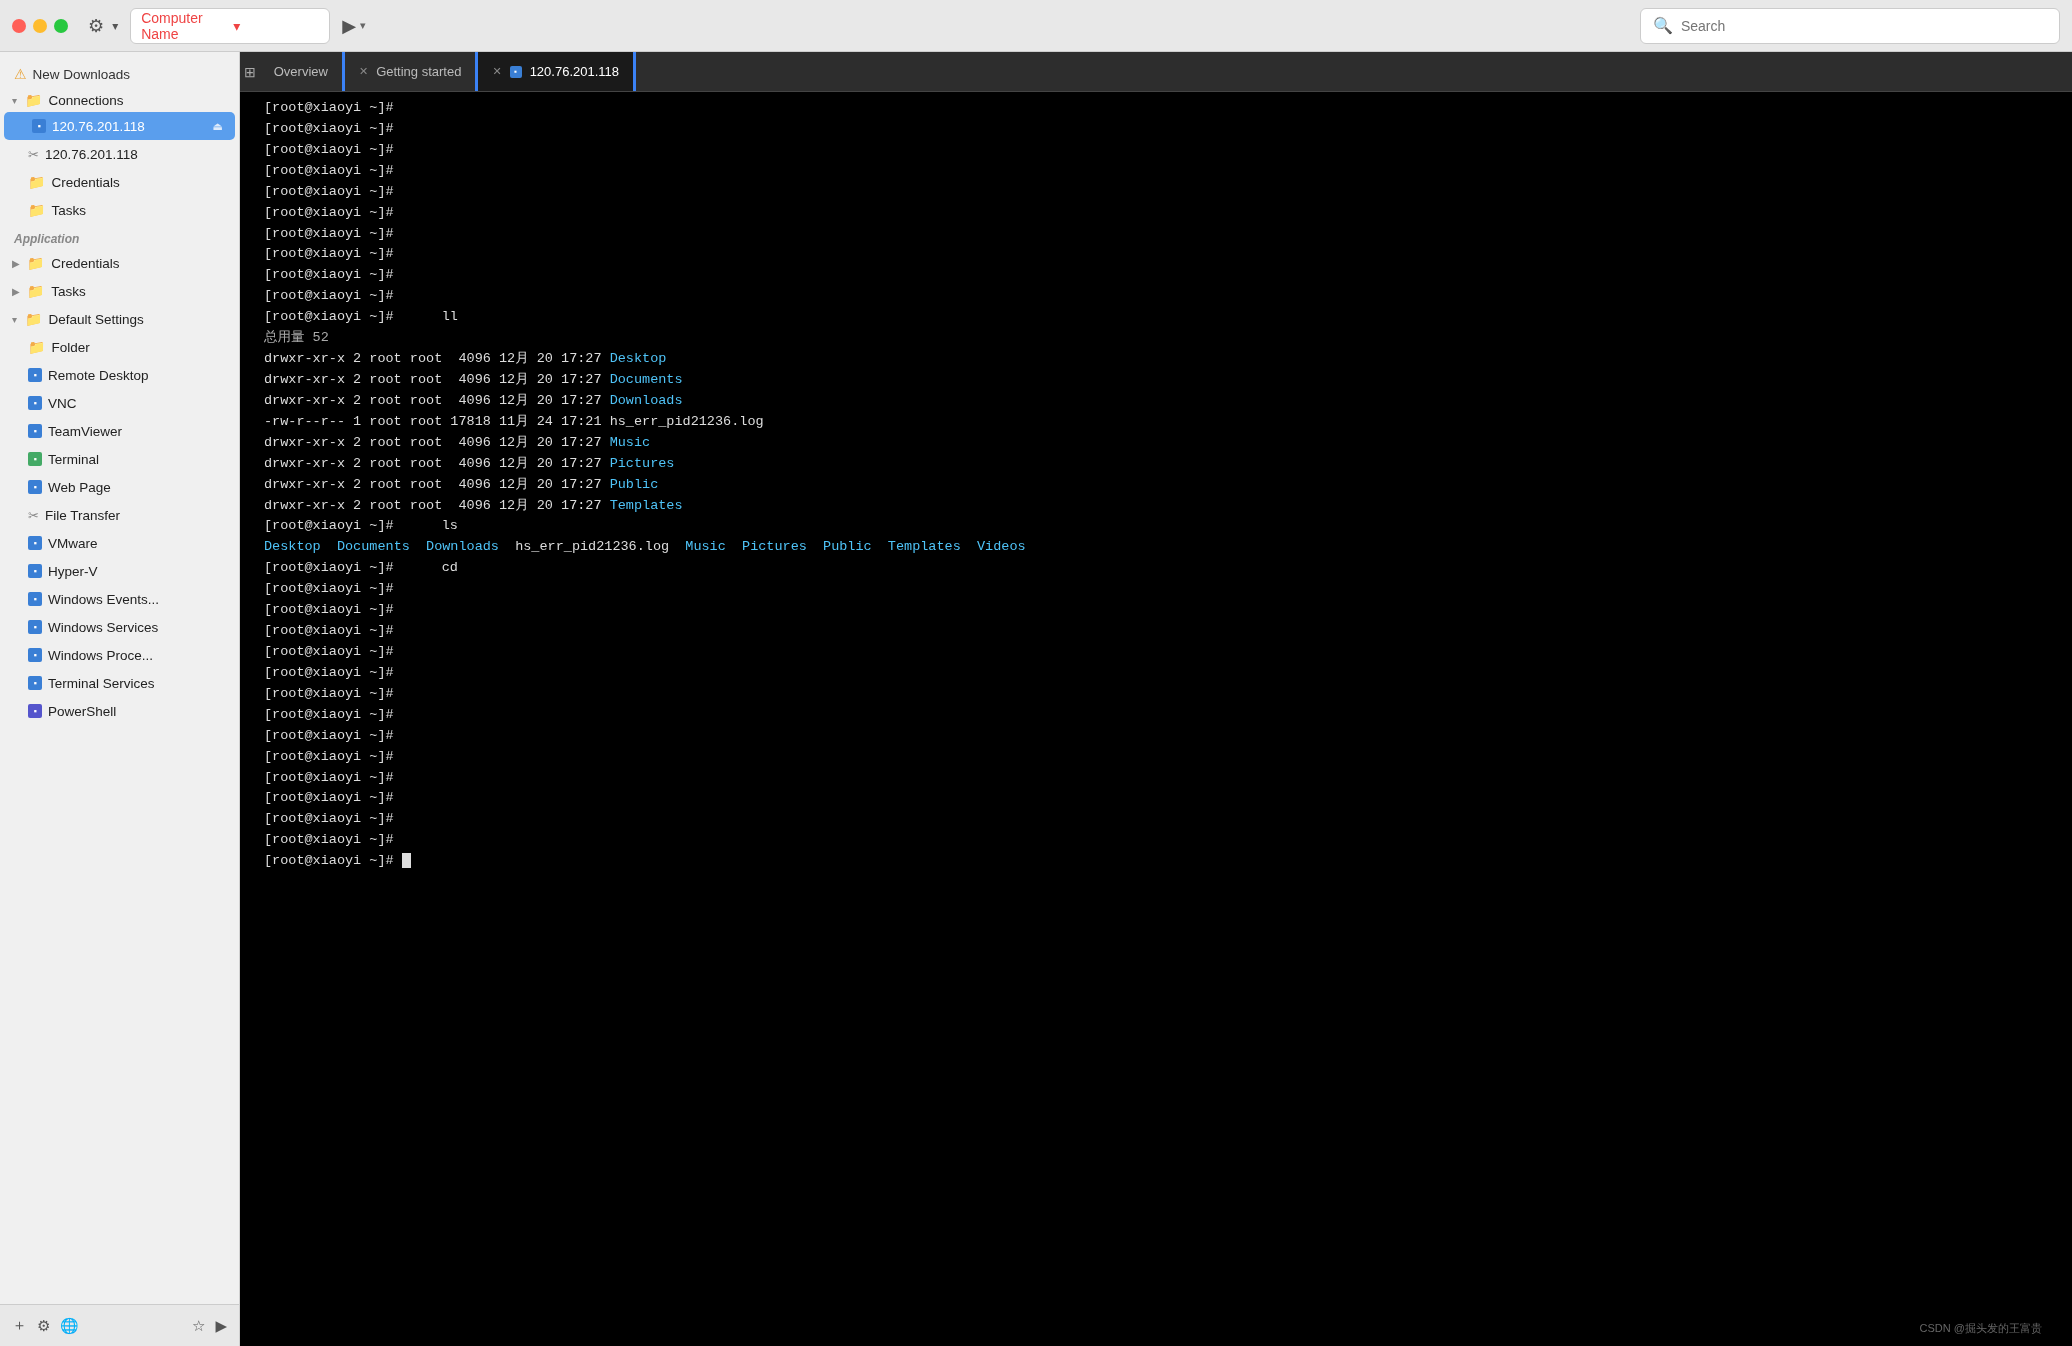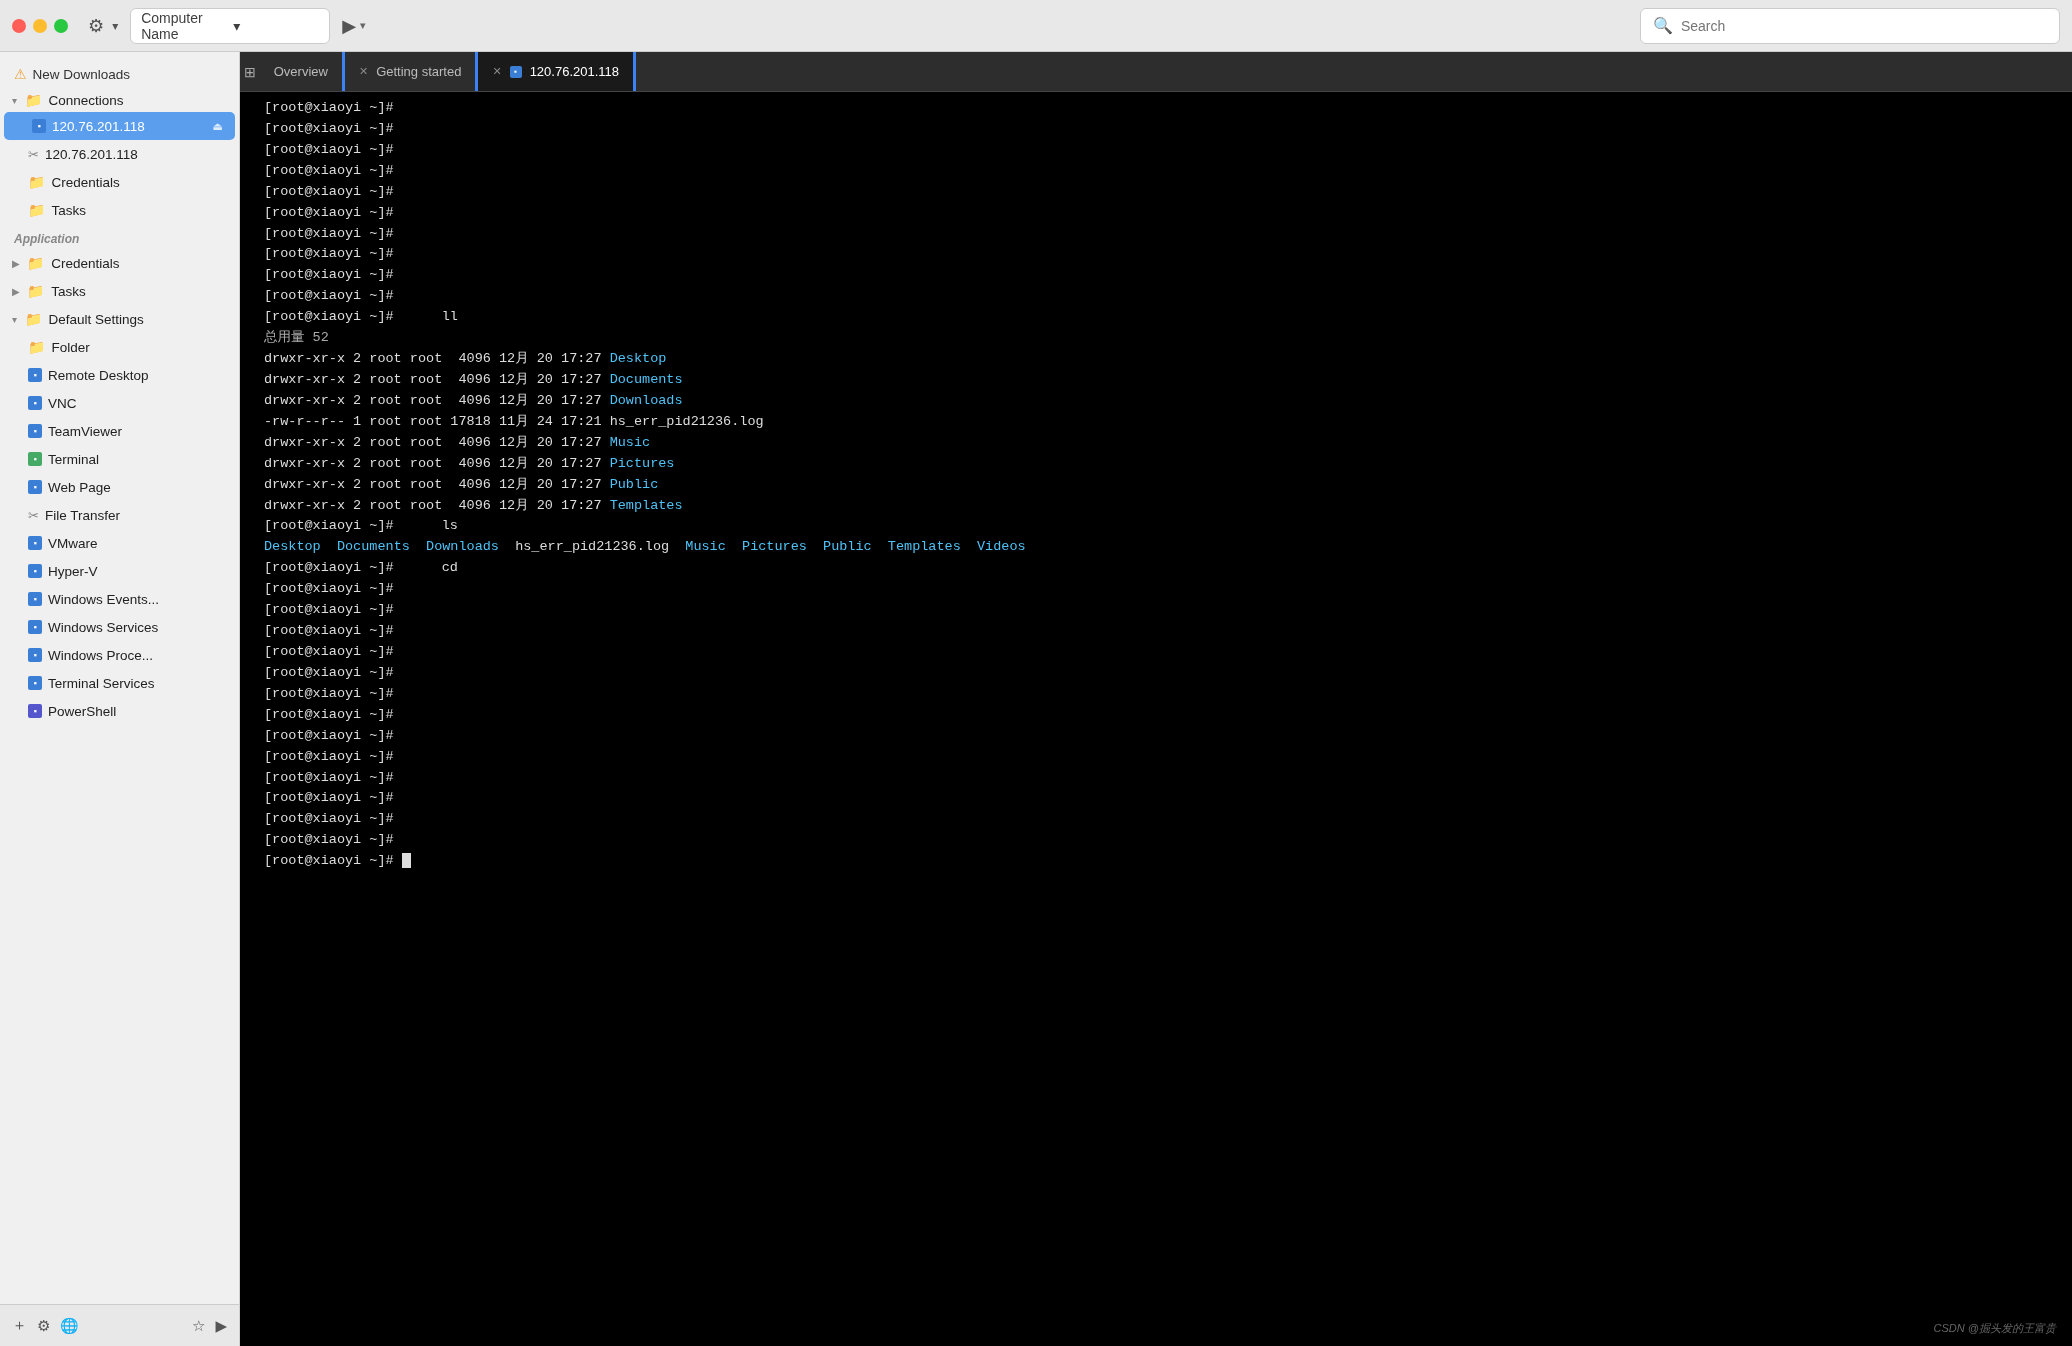--- a/index.html
+++ b/index.html
@@ -13,21 +13,21 @@
     .traffic-lights { display: flex; gap: 7px; align-items: center; }
     .traffic-light { width: 14px; height: 14px; border-radius: 50%; cursor: pointer; }
     .tl-red { background: #ff5f57; }
     .tl-yellow { background: #febc2e; }
     .tl-green { background: #28c840; }
     .toolbar-left { display: flex; align-items: center; gap: 8px; margin-left: 8px; }
     .toolbar-icon { color: #555; font-size: 18px; cursor: pointer; }
     .computer-name-dropdown {
       display: flex; align-items: center; background: white; border: 1px solid #ccc; border-radius: 6px; padding: 5px 10px; gap: 6px; cursor: pointer; min-width: 200px; height: 36px;
     }
-    .computer-name-dropdown span { font-size: 14px; color: #404040; flex: 1; }
+    .computer-name-dropdown span { font-size: 14px; color: #ef4444; flex: 1; }
     .chevron { font-size: 11px; color: #666; }
     .play-btn { display: flex; align-items: center; gap: 4px; color: #555; cursor: pointer; font-size: 18px; }
     .search-bar {
       display: flex; align-items: center; background: white; border: 1px solid #ccc; border-radius: 6px; padding: 5px 12px; gap: 8px; margin-left: auto; width: 420px; height: 36px;
     }
     .search-bar input { border: none; outline: none; font-size: 14px; color: #333; flex: 1; }
     .search-icon { color: #888; font-size: 16px; }
 
     
     .main { display: flex; flex: 1; overflow: hidden; }
@@ -70,21 +70,21 @@
     
     .terminal-content {
       flex: 1; overflow-y: auto; padding: 6px 24px; font-family: 'Courier New', Courier, monospace; font-size: 13.5px; line-height: 1.55; background: #000; color: #ddd;
     }
     .term-line { white-space: pre; }
     .term-prompt { color: #ddd; }
     .term-cmd { color: #ddd; margin-left: 40px; }
     .term-file-blue { color: #4fc3f7; }
     .term-cursor { background: #ddd; display: inline-block; width: 9px; height: 15px; vertical-align: text-bottom; }
     .term-gray { color: #aaa; }
-    .watermark { position: absolute; bottom: 10px; right: 16px; font-size: 11px; color: #666; font-style: italic; }
+    .watermark { position: absolute; bottom: 10px; right: 30px; font-size: 11px; color: #666; }
 
     .icon-cube { display: inline-block; width: 14px; height: 14px; background: #3a7fd5; border-radius: 2px; font-size: 9px; color: white; text-align: center; line-height: 14px; flex-shrink: 0; }
     .icon-folder { color: #5a9eed; font-size: 14px; }
   </style>
 </head>
 <body>
 
 <div class="titlebar">
   <div class="traffic-lights">
     <div class="traffic-light tl-red"></div>

